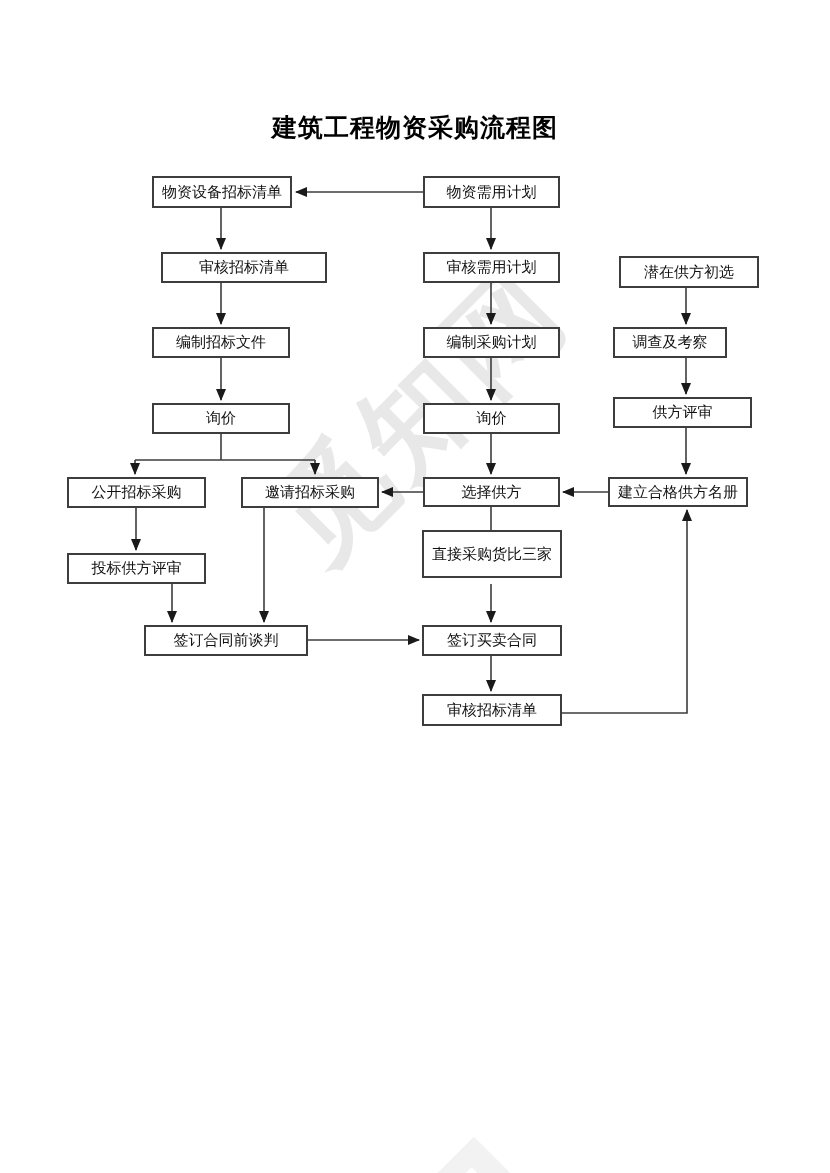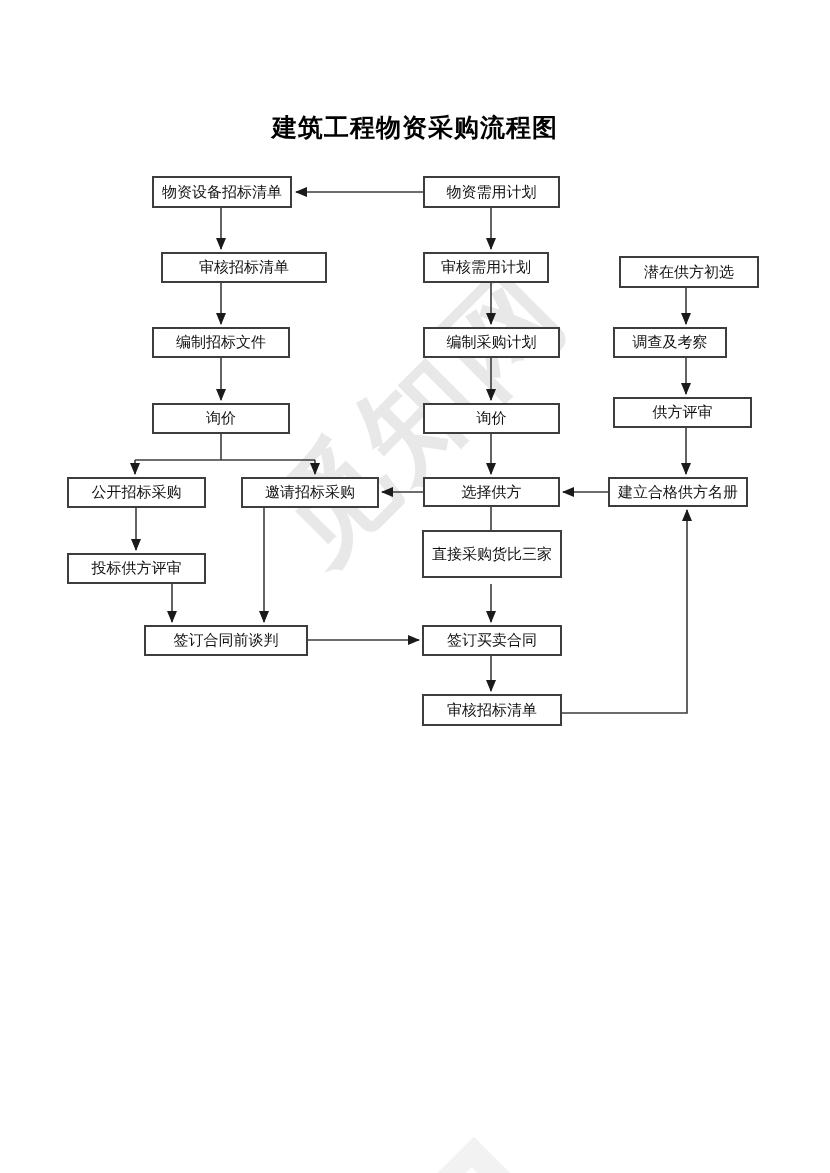--- a/index.html
+++ b/index.html
@@ -86,21 +86,21 @@
 
     <line x1="284" y1="640" x2="419" y2="640" marker-end="url(#ah)"></line>
 
     <polyline points="562,713 687,713 687,510" marker-end="url(#ah)"></polyline>
   </g>
 </svg>
 
 <div class="node" style="left:152px;top:176px;width:140px;height:32px">物资设备招标清单</div>
 <div class="node" style="left:423px;top:176px;width:137px;height:32px">物资需用计划</div>
 <div class="node" style="left:161px;top:252px;width:166px;height:31px">审核招标清单</div>
-<div class="node" style="left:423px;top:252px;width:126px;height:31px">审核需用计划</div>
+<div class="node" style="left:423px;top:252px;width:137px;height:31px">审核需用计划</div>
 <div class="node" style="left:619px;top:256px;width:140px;height:32px">潜在供方初选</div>
 <div class="node" style="left:152px;top:327px;width:138px;height:31px">编制招标文件</div>
 <div class="node" style="left:423px;top:327px;width:137px;height:31px">编制采购计划</div>
 <div class="node" style="left:613px;top:327px;width:114px;height:31px">调查及考察</div>
 <div class="node" style="left:152px;top:403px;width:138px;height:31px">询价</div>
 <div class="node" style="left:423px;top:403px;width:137px;height:31px">询价</div>
 <div class="node" style="left:613px;top:397px;width:139px;height:31px">供方评审</div>
 <div class="node" style="left:67px;top:477px;width:139px;height:31px">公开招标采购</div>
 <div class="node" style="left:241px;top:477px;width:138px;height:31px">邀请招标采购</div>
 <div class="node" style="left:423px;top:477px;width:137px;height:30px">选择供方</div>

